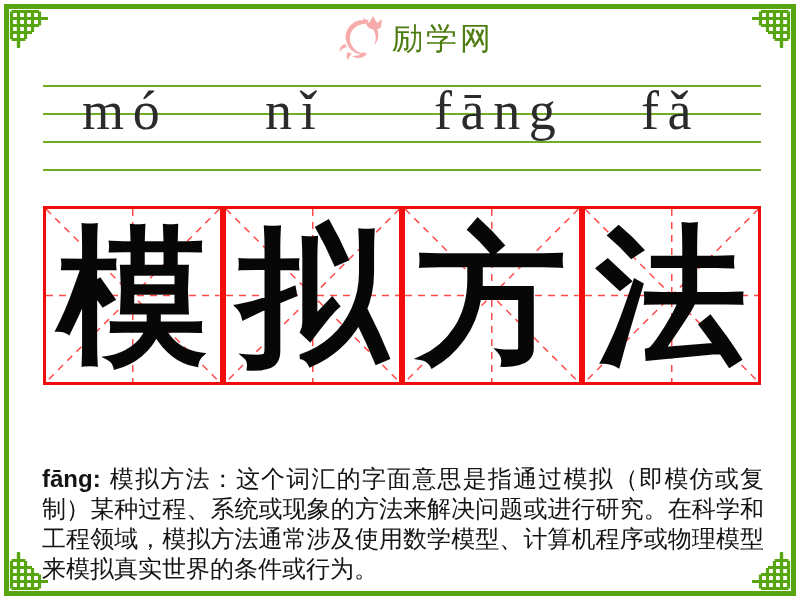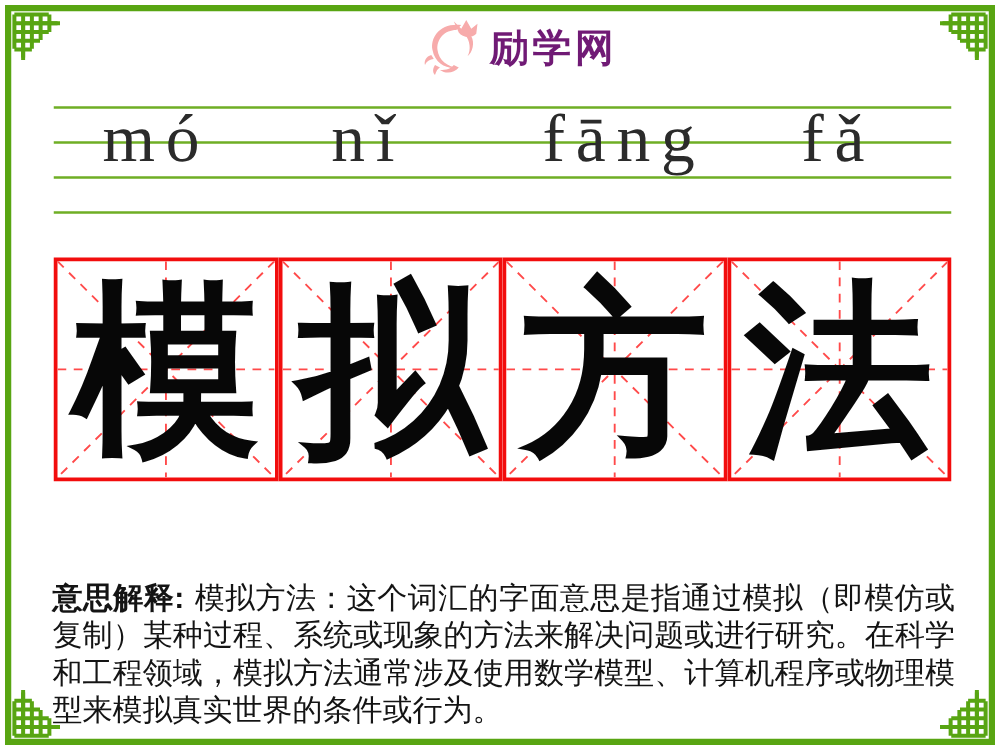--- a/index.html
+++ b/index.html
@@ -15,21 +15,21 @@
   .corner{position:absolute;width:47px;height:47px;}
   .corner svg{display:block;width:100%;height:100%;}
   .corner.tl{left:3px;top:3px;}
   .corner.tr{right:3px;top:3px;transform:scaleX(-1);}
   .corner.bl{left:3px;bottom:3px;transform:scaleY(-1);}
   .corner.br{right:3px;bottom:3px;transform:scale(-1,-1);}
   
   .logo{position:absolute;left:336px;top:14px;display:flex;align-items:center;}
   .logo-icon{width:50px;height:46px;}
   .logo-text{
-    font-size:31px;font-weight:bold;color:#701a75;letter-spacing:3px;
+    font-size:31px;font-weight:normal;color:#4d7c0f;letter-spacing:3px;
     margin-left:6px;margin-top:4px;
   }
   
   .staff-line{
     position:absolute;left:43px;width:718px;height:2px;background:#6fae25;
   }
   .pinyin-syllable{
     position:absolute;top:84px;font-family:"Liberation Serif",serif;
     font-size:54px;line-height:1;color:#2b2b2b;letter-spacing:0.16em;
   }
@@ -174,16 +174,16 @@
           <line x1="0" y1="0" x2="100%" y2="100%"></line>
           <line x1="100%" y1="0" x2="0" y2="100%"></line>
         </g>
       </svg>
       <span class="char-glyph">法</span>
     </div>
 
   </div>
 
   <p class="explain">
-    <span class="label">意思解释:</span><span>模拟方法：这个词汇的字面意思是指通过模拟（即模仿或复制）某种过程、系统或现象的方法来解决问题或进行研究。在科学和工程领域，模拟方法通常涉及使用数学模型、计算机程序或物理模型来模拟真实世界的条件或行为。</span>
+    <span class="label">fāng:</span><span>模拟方法：这个词汇的字面意思是指通过模拟（即模仿或复制）某种过程、系统或现象的方法来解决问题或进行研究。在科学和工程领域，模拟方法通常涉及使用数学模型、计算机程序或物理模型来模拟真实世界的条件或行为。</span>
   </p>
 
 </div>
 
 </body></html>

